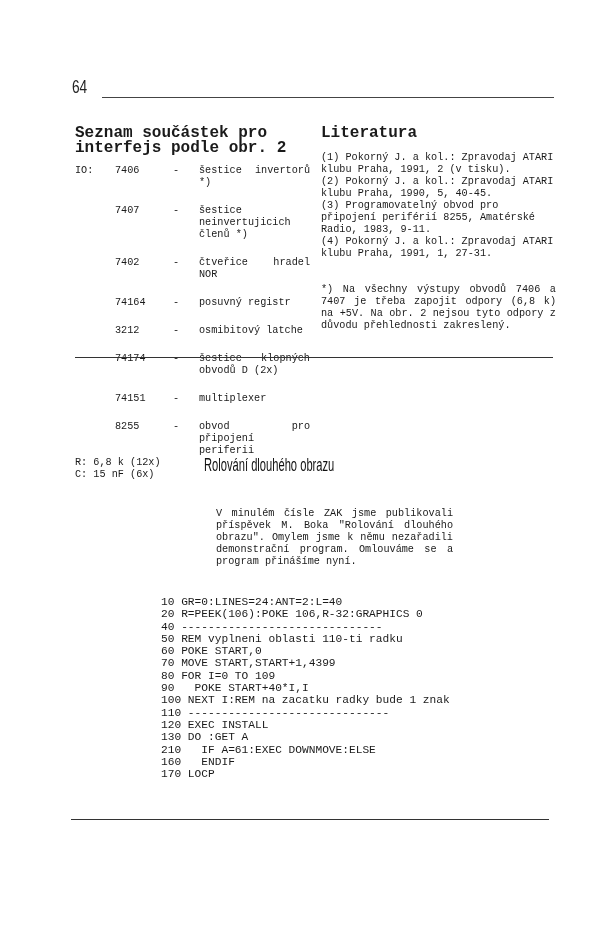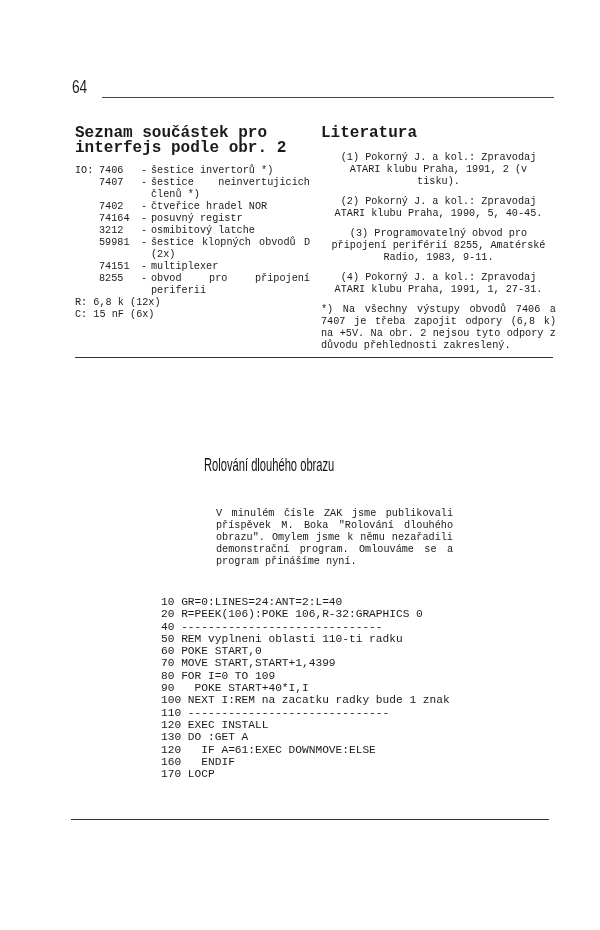--- a/index.html
+++ b/index.html
@@ -12,26 +12,26 @@
       color: #222;
     }
     .rule { position: absolute; height: 1px; background: #444; }
     .rule.top { left: 102px; width: 452px; top: 97px; }
     .rule.mid { left: 75px; width: 478px; top: 357px; background: #333; }
     .rule.bottom { left: 71px; width: 478px; top: 819px; background: #333; }
 
     .col-left { position: absolute; left: 75px; top: 126px; width: 235px; font-size: 10.2px; line-height: 12px; }
     .col-right { position: absolute; left: 321px; top: 126px; width: 235px; font-size: 10.2px; line-height: 12px; }
     .heading { font-weight: bold; font-size: 16px; line-height: 15px; margin: 0 0 9px 0; }
-    .parts { display: grid; grid-template-columns: 24px 42px 10px 1fr; row-gap: 0; }
+    .parts { display: grid; grid-template-columns: 24px 42px 10px 1fr; row-gap: 0; gap: 16px; }
     .parts .prefix, .parts .code, .parts .dash, .parts .desc { white-space: pre; }
     .parts .desc { white-space: normal; text-align: justify; font-family: Liberation Mono, monospace; }
     .rc-line { white-space: pre; }
-    .lit-item { text-align: center; margin: 8px; }
-    .footnote { margin-top: 8px; text-align: justify; }
+    .lit-item { text-align: left; margin: 0; }
+    .footnote { margin-top: 24px; text-align: justify; }
 
     .article-title {
       position: absolute; left: 204px; top: 455px;
       font-family: "Liberation Sans", "DejaVu Sans", sans-serif;
       font-size: 18px; transform: scaleX(0.62); transform-origin: left top;
       white-space: nowrap; color: #111;
     }
     .article-intro { position: absolute; left: 204px; top: 496px; width: 237px; font-size: 10.2px; line-height: 12px; text-align: justify; }
 
     .code-listing { position: absolute; left: 161px; top: 596px; font-family: "Liberation Mono", "DejaVu Sans Mono", monospace; font-size: 11.2px; line-height: 12.3px; }
@@ -60,21 +60,21 @@
       <span class="desc">čtveřice hradel NOR</span>
       <span class="prefix"></span>
       <span class="code">74164</span>
       <span class="dash">-</span>
       <span class="desc">posuvný registr</span>
       <span class="prefix"></span>
       <span class="code">3212</span>
       <span class="dash">-</span>
       <span class="desc">osmibitový latche</span>
       <span class="prefix"></span>
-      <span class="code">59981</span>
+      <span class="code">74174</span>
       <span class="dash">-</span>
       <span class="desc">šestice klopných obvodů D (2x)</span>
       <span class="prefix"></span>
       <span class="code">74151</span>
       <span class="dash">-</span>
       <span class="desc">multiplexer</span>
       <span class="prefix"></span>
       <span class="code">8255</span>
       <span class="dash">-</span>
       <span class="desc">obvod pro připojení periferii</span>
@@ -103,18 +103,18 @@
     <div class="code-line">40 ------------------------------</div>
     <div class="code-line">50 REM vyplneni oblasti 110-ti radku</div>
     <div class="code-line">60 POKE START,0</div>
     <div class="code-line">70 MOVE START,START+1,4399</div>
     <div class="code-line">80 FOR I=0 TO 109</div>
     <div class="code-line">90   POKE START+40*I,I</div>
     <div class="code-line">100 NEXT I:REM na zacatku radky bude 1 znak</div>
     <div class="code-line">110 ------------------------------</div>
     <div class="code-line">120 EXEC INSTALL</div>
     <div class="code-line">130 DO :GET A</div>
-    <div class="code-line">120   IF A=61:EXEC DOWNMOVE:ELSE</div>
+    <div class="code-line">210   IF A=61:EXEC DOWNMOVE:ELSE</div>
     <div class="code-line">160   ENDIF</div>
     <div class="code-line">170 LOCP</div>
   </div>
 
 <div class="rule bottom"></div>
 
 </body></html>

